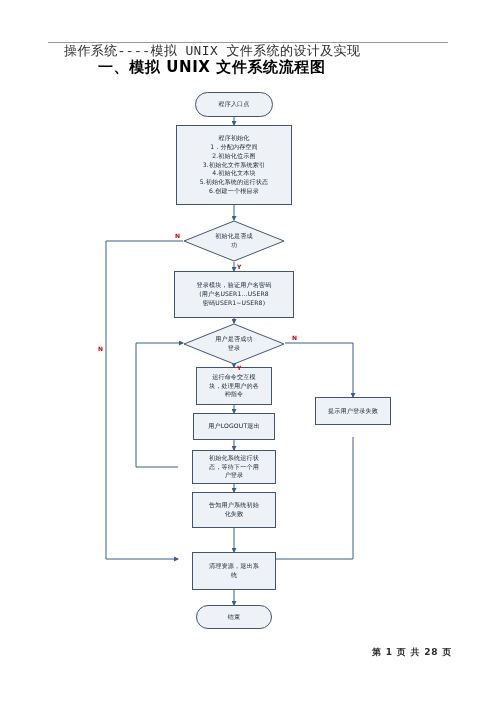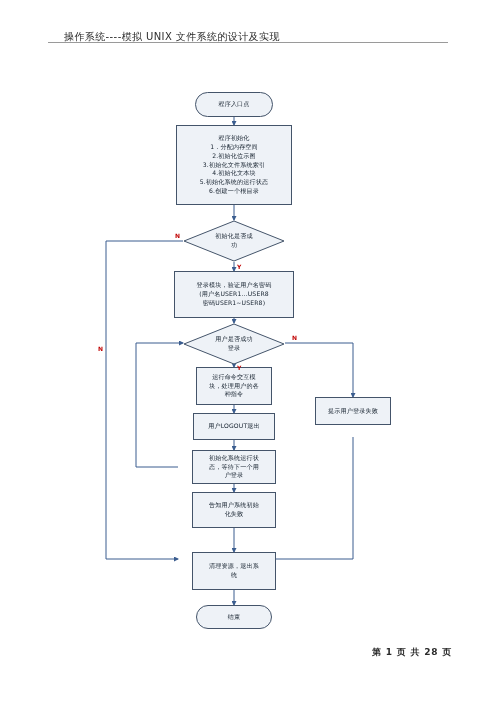--- a/index.html
+++ b/index.html
@@ -3,23 +3,24 @@
 <meta charset="utf-8">
 <style>
   html,body{margin:0;padding:0;background:#8c8c8c;}
   body{font-family:"DejaVu Sans","Liberation Sans",sans-serif;}
   .page{
     position:relative;width:496px;height:702px;background:#ffffff;
     overflow:hidden;
   }
   
   .hdr{
-    position:absolute;left:64px;top:30px;width:370px;
-    font-size:10px;color:#2b2b2b;letter-spacing:.4px;
+    position:absolute;left:64px;top:42px;width:370px;
+    font-size:13px;color:#2b2b2b;letter-spacing:.4px;
     white-space:nowrap;
+    font-family:Liberation Mono, monospace;
   }
   .hdr-rule{
     position:absolute;left:48px;top:42px;width:400px;height:1px;
     background:#9a9a9a;
   }
   
   .title{
     position:absolute;left:98px;top:58px;
     font-size:15px;font-weight:bold;color:#000;letter-spacing:.6px;
     white-space:nowrap;
@@ -55,20 +56,21 @@
   .ln{font-size:6.1px;}
 </style>
 </head>
 <body>
 
 <div class="page">
 
   <div class="hdr">操作系统----模拟 UNIX 文件系统的设计及实现</div>
   <div class="hdr-rule"></div>
 
+  <div class="title">一、模拟 UNIX 文件系统流程图</div>
 
   <div class="chart">
 
     <svg width="496" height="560">
       <defs>
         <marker id="ah" viewBox="0 0 10 10" refX="8" refY="5" markerWidth="5" markerHeight="5" orient="auto-start-reverse">
           <path d="M 0 0 L 10 5 L 0 10 z" fill="#3b5d8f"></path>
         </marker>
       </defs>
       <g stroke="#3b5d8f" stroke-width="1" fill="none" marker-end="url(#ah)">

